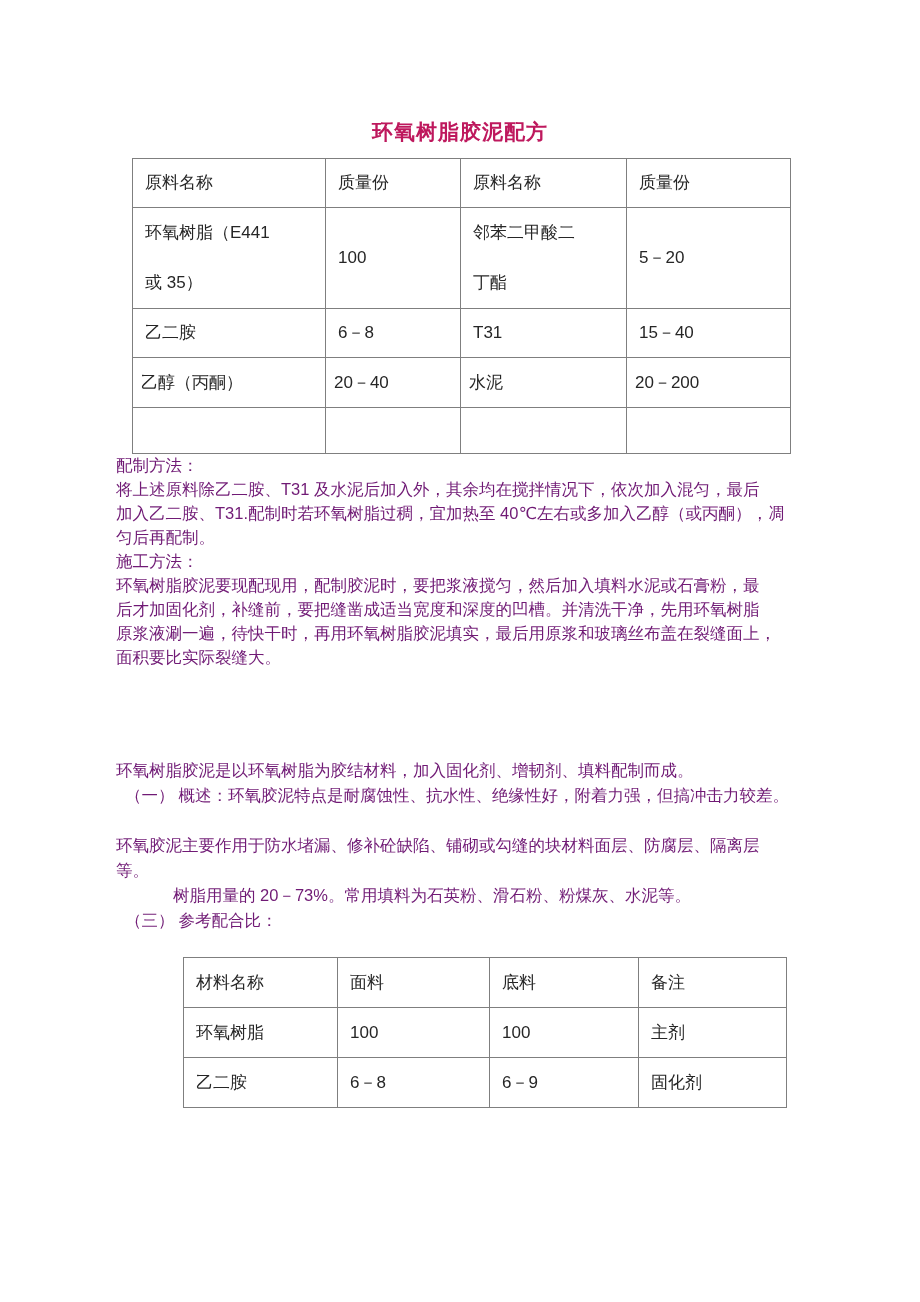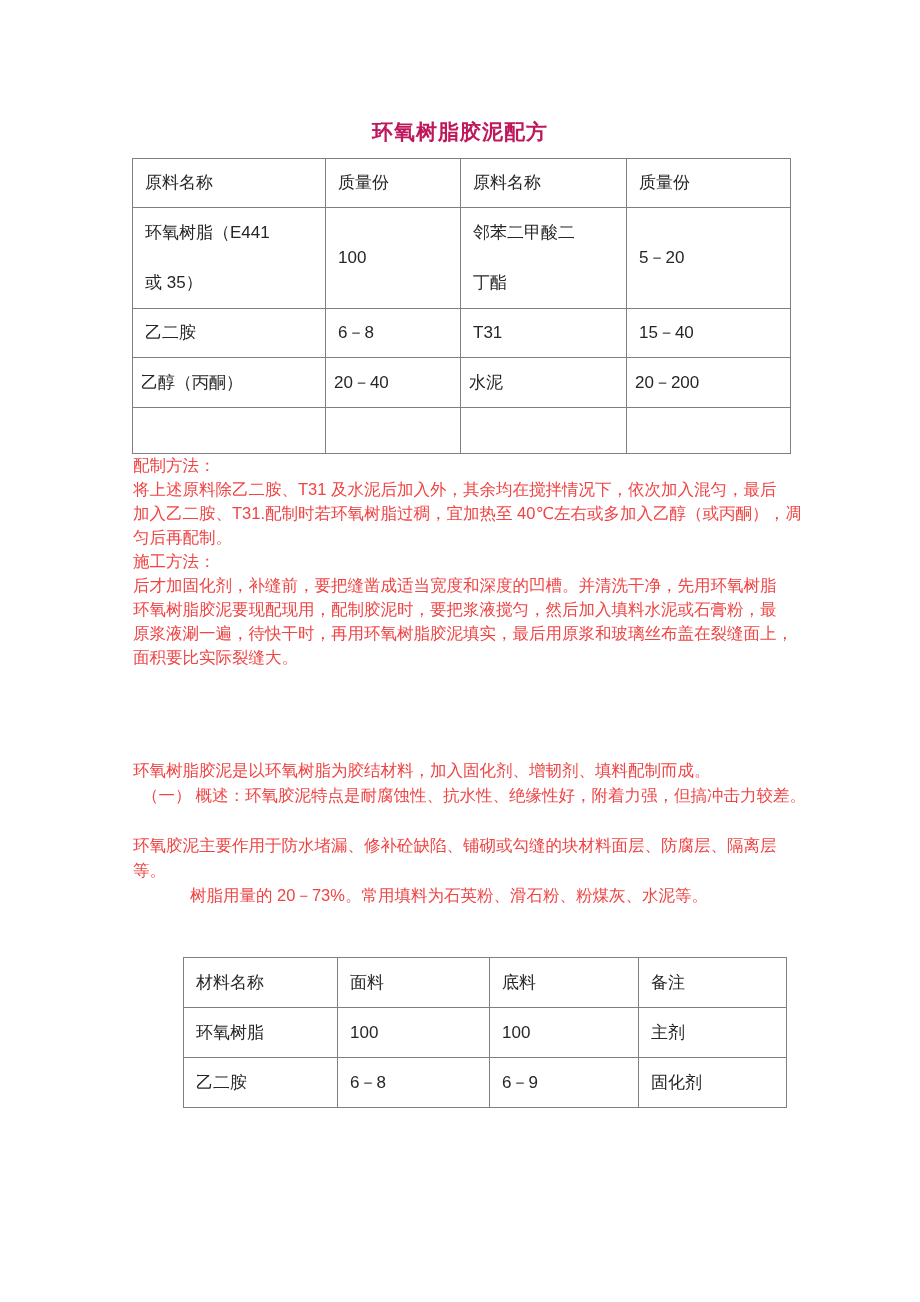--- a/index.html
+++ b/index.html
@@ -34,22 +34,22 @@
   .table1 col:nth-child(2){width:135px;}
   .table1 col:nth-child(3){width:166px;}
   .table1 col:nth-child(4){width:164px;}
   .table1 tr:nth-child(1) td{height:48px;line-height:24px;}
   .table1 tr:nth-child(2) td{height:100px;}
   .table1 tr:nth-child(3) td{height:48px;line-height:24px;}
   .table1 tr:nth-child(4) td{height:49px;line-height:24px;padding-left:8px;}
   .table1 tr:nth-child(5) td{height:45px;}
   
   .section{
-    position:absolute;left:133px;width:660px;
-    font-size:16.5px;line-height:24px;color:#ef4444;
+    position:absolute;left:116px;width:660px;
+    font-size:16.5px;line-height:24px;color:#701a75;
   }
   .section-1{top:453px;}
   .section-2{top:758px;line-height:25px;}
   .line{white-space:nowrap;}
   .line .marker{display:inline-block;padding-left:9px;margin-right:4px;}
   .line.indent{padding-left:57px;}
   
   .table2{position:absolute;left:183px;top:957px;}
   .table2 td{line-height:24px;height:49px;}
   .table2 col:nth-child(1){width:154px;}
@@ -106,33 +106,34 @@
         </tr>
       </tbody>
   </table>
 
   <div class="section section-1">
       <div class="line"><span>配制方法：</span></div>
       <div class="line"><span>将上述原料除乙二胺、T31 及水泥后加入外，其余均在搅拌情况下，依次加入混匀，最后</span></div>
       <div class="line"><span>加入乙二胺、T31.配制时若环氧树脂过稠，宜加热至 40℃左右或多加入乙醇（或丙酮），凋</span></div>
       <div class="line"><span>匀后再配制。</span></div>
       <div class="line"><span>施工方法：</span></div>
+      <div class="line"><span>环氧树脂胶泥要现配现用，配制胶泥时，要把浆液搅匀，然后加入填料水泥或石膏粉，最</span></div>
       <div class="line"><span>后才加固化剂，补缝前，要把缝凿成适当宽度和深度的凹槽。并清洗干净，先用环氧树脂</span></div>
-      <div class="line"><span>环氧树脂胶泥要现配现用，配制胶泥时，要把浆液搅匀，然后加入填料水泥或石膏粉，最</span></div>
       <div class="line"><span>原浆液涮一遍，待快干时，再用环氧树脂胶泥填实，最后用原浆和玻璃丝布盖在裂缝面上，</span></div>
       <div class="line"><span>面积要比实际裂缝大。</span></div>
     </div>
 
   <div class="section section-2">
       <div class="line"><span>环氧树脂胶泥是以环氧树脂为胶结材料，加入固化剂、增韧剂、填料配制而成。</span></div>
       <div class="line"><span class="marker">（一）</span><span>概述：环氧胶泥特点是耐腐蚀性、抗水性、绝缘性好，附着力强，但搞冲击力较差。</span></div>
       <div class="line"><span>&nbsp;</span></div>
       <div class="line"><span>环氧胶泥主要作用于防水堵漏、修补砼缺陷、铺砌或勾缝的块材料面层、防腐层、隔离层</span></div>
       <div class="line"><span>等。</span></div>
       <div class="line indent"><span>树脂用量的 20－73%。常用填料为石英粉、滑石粉、粉煤灰、水泥等。</span></div>
+      <div class="line"><span class="marker">（三）</span><span>参考配合比：</span></div>
     </div>
 
   <table class="table2">
     <colgroup>
         <col>
         <col>
         <col>
         <col>
       </colgroup>
     <tbody>

